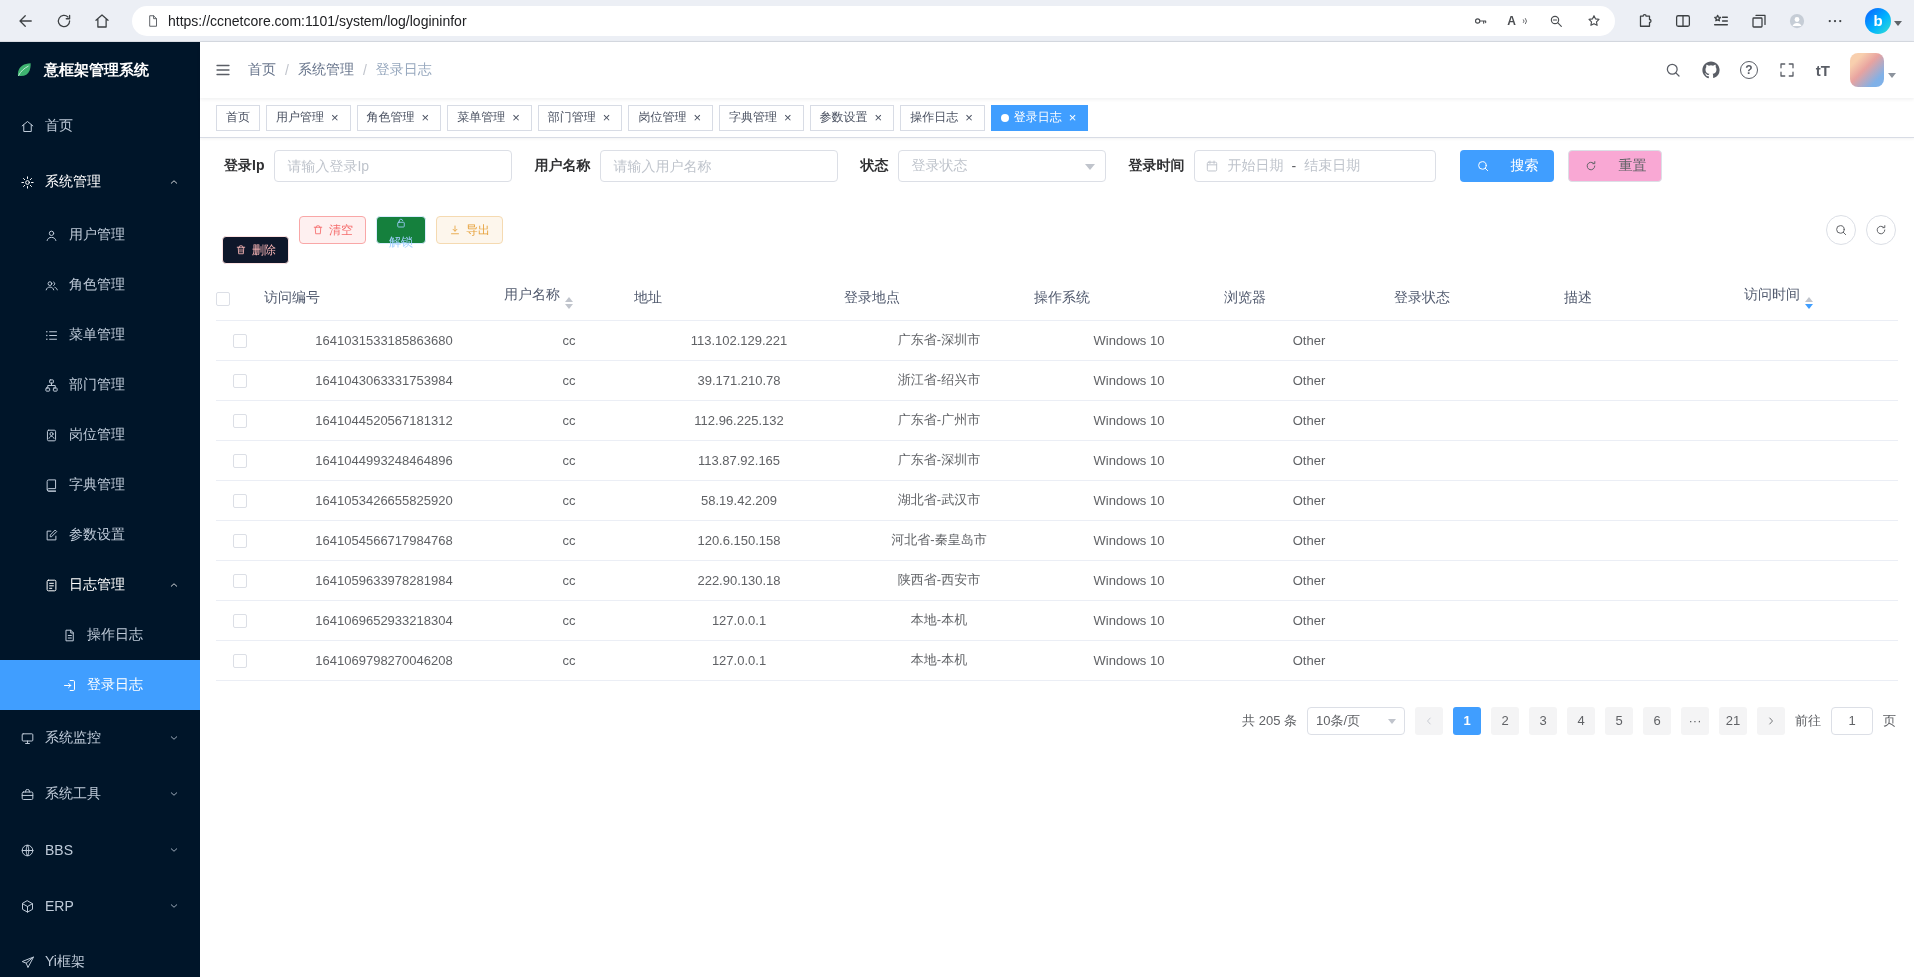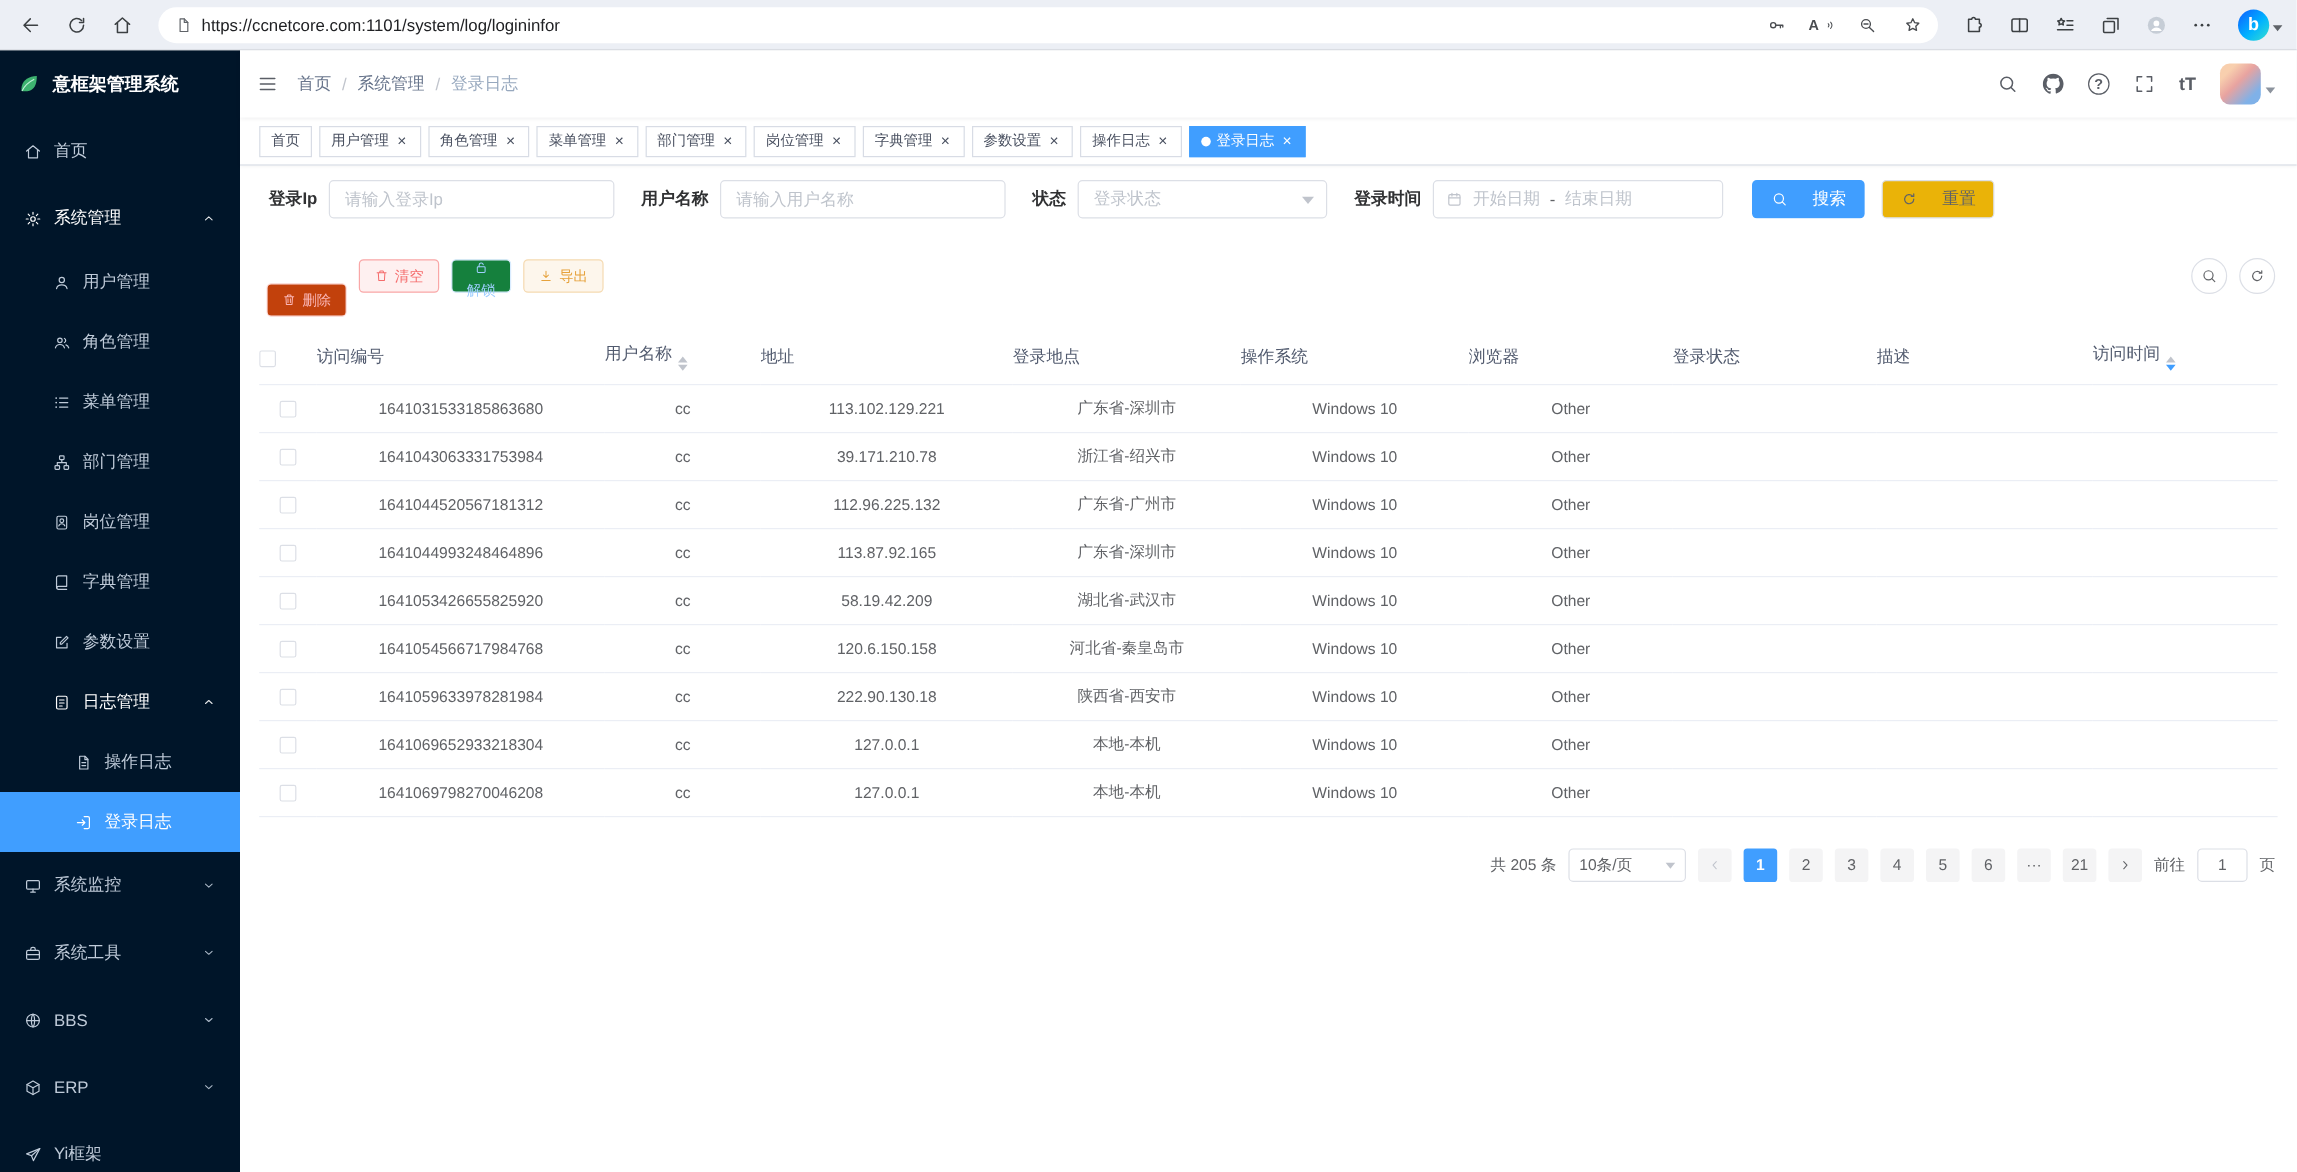--- a/index.html
+++ b/index.html
@@ -97,27 +97,27 @@
   .ph { color:#bfc4cc; font-size:14px; white-space:nowrap; }
   .sel-caret { width:0; height:0; border:5px solid transparent; border-top:6px solid #c0c4cc;
     margin-top:6px; }
   .f-date { width:242px; height:32px; border:1px solid #dcdfe6; border-radius:4px;
     display:flex; align-items:center; gap:8px; padding:0 10px; background:#fff; cursor:pointer;
     color:#c0c4cc; }
   .btn { height:32px; border-radius:4px; font-size:14px; display:inline-flex;
     align-items:center; gap:20px; padding:0 15px; cursor:pointer; border:1px solid transparent;
     white-space:nowrap; }
   .btn-primary { background:#409eff; color:#fff; margin-left:24px; }
-  .btn-plain { background:#eab308; color:#606266; border-color:#dcdfe6; margin-left:14px; }
+  .btn-plain { background:#f9a8d4; color:#606266; border-color:#dcdfe6; margin-left:14px; }
 
   .action-row { display:flex; align-items:center; gap:10px; padding:0 2px 12px 6px; }
   .mini-btn { height:28px; border-radius:4px; padding:0 12px; font-size:12px;
     display:inline-flex; align-items:center; gap:5px; border:1px solid transparent;
     cursor:pointer; white-space:nowrap; }
-  .mb-del { background:#c2410c; border-color:#fde2e2; color:#fab6b6; cursor:not-allowed;margin-top:40px; }
+  .mb-del { background:#0f172a; border-color:#fde2e2; color:#fab6b6; cursor:not-allowed;margin-top:40px; }
   .mb-clear { background:#fef0f0; border-color:#f9a7a7; color:#f56c6c; }
   .mb-unlock { background:#15803d; border-color:#d9ecff; color:#a0cfff; cursor:not-allowed;flex-direction:column; }
   .mb-export { background:#fdf6ec; border-color:#f5dab1; color:#e6a23c; }
   .action-right { margin-left:auto; display:flex; gap:10px; }
   .circle-btn { width:30px; height:30px; border-radius:50%; border:1px solid #dcdfe6;
     background:#fff; color:#606266; display:flex; align-items:center; justify-content:center;
     cursor:pointer; }
 
   
   table.grid { width:100%; border-collapse:collapse; table-layout:fixed; }

